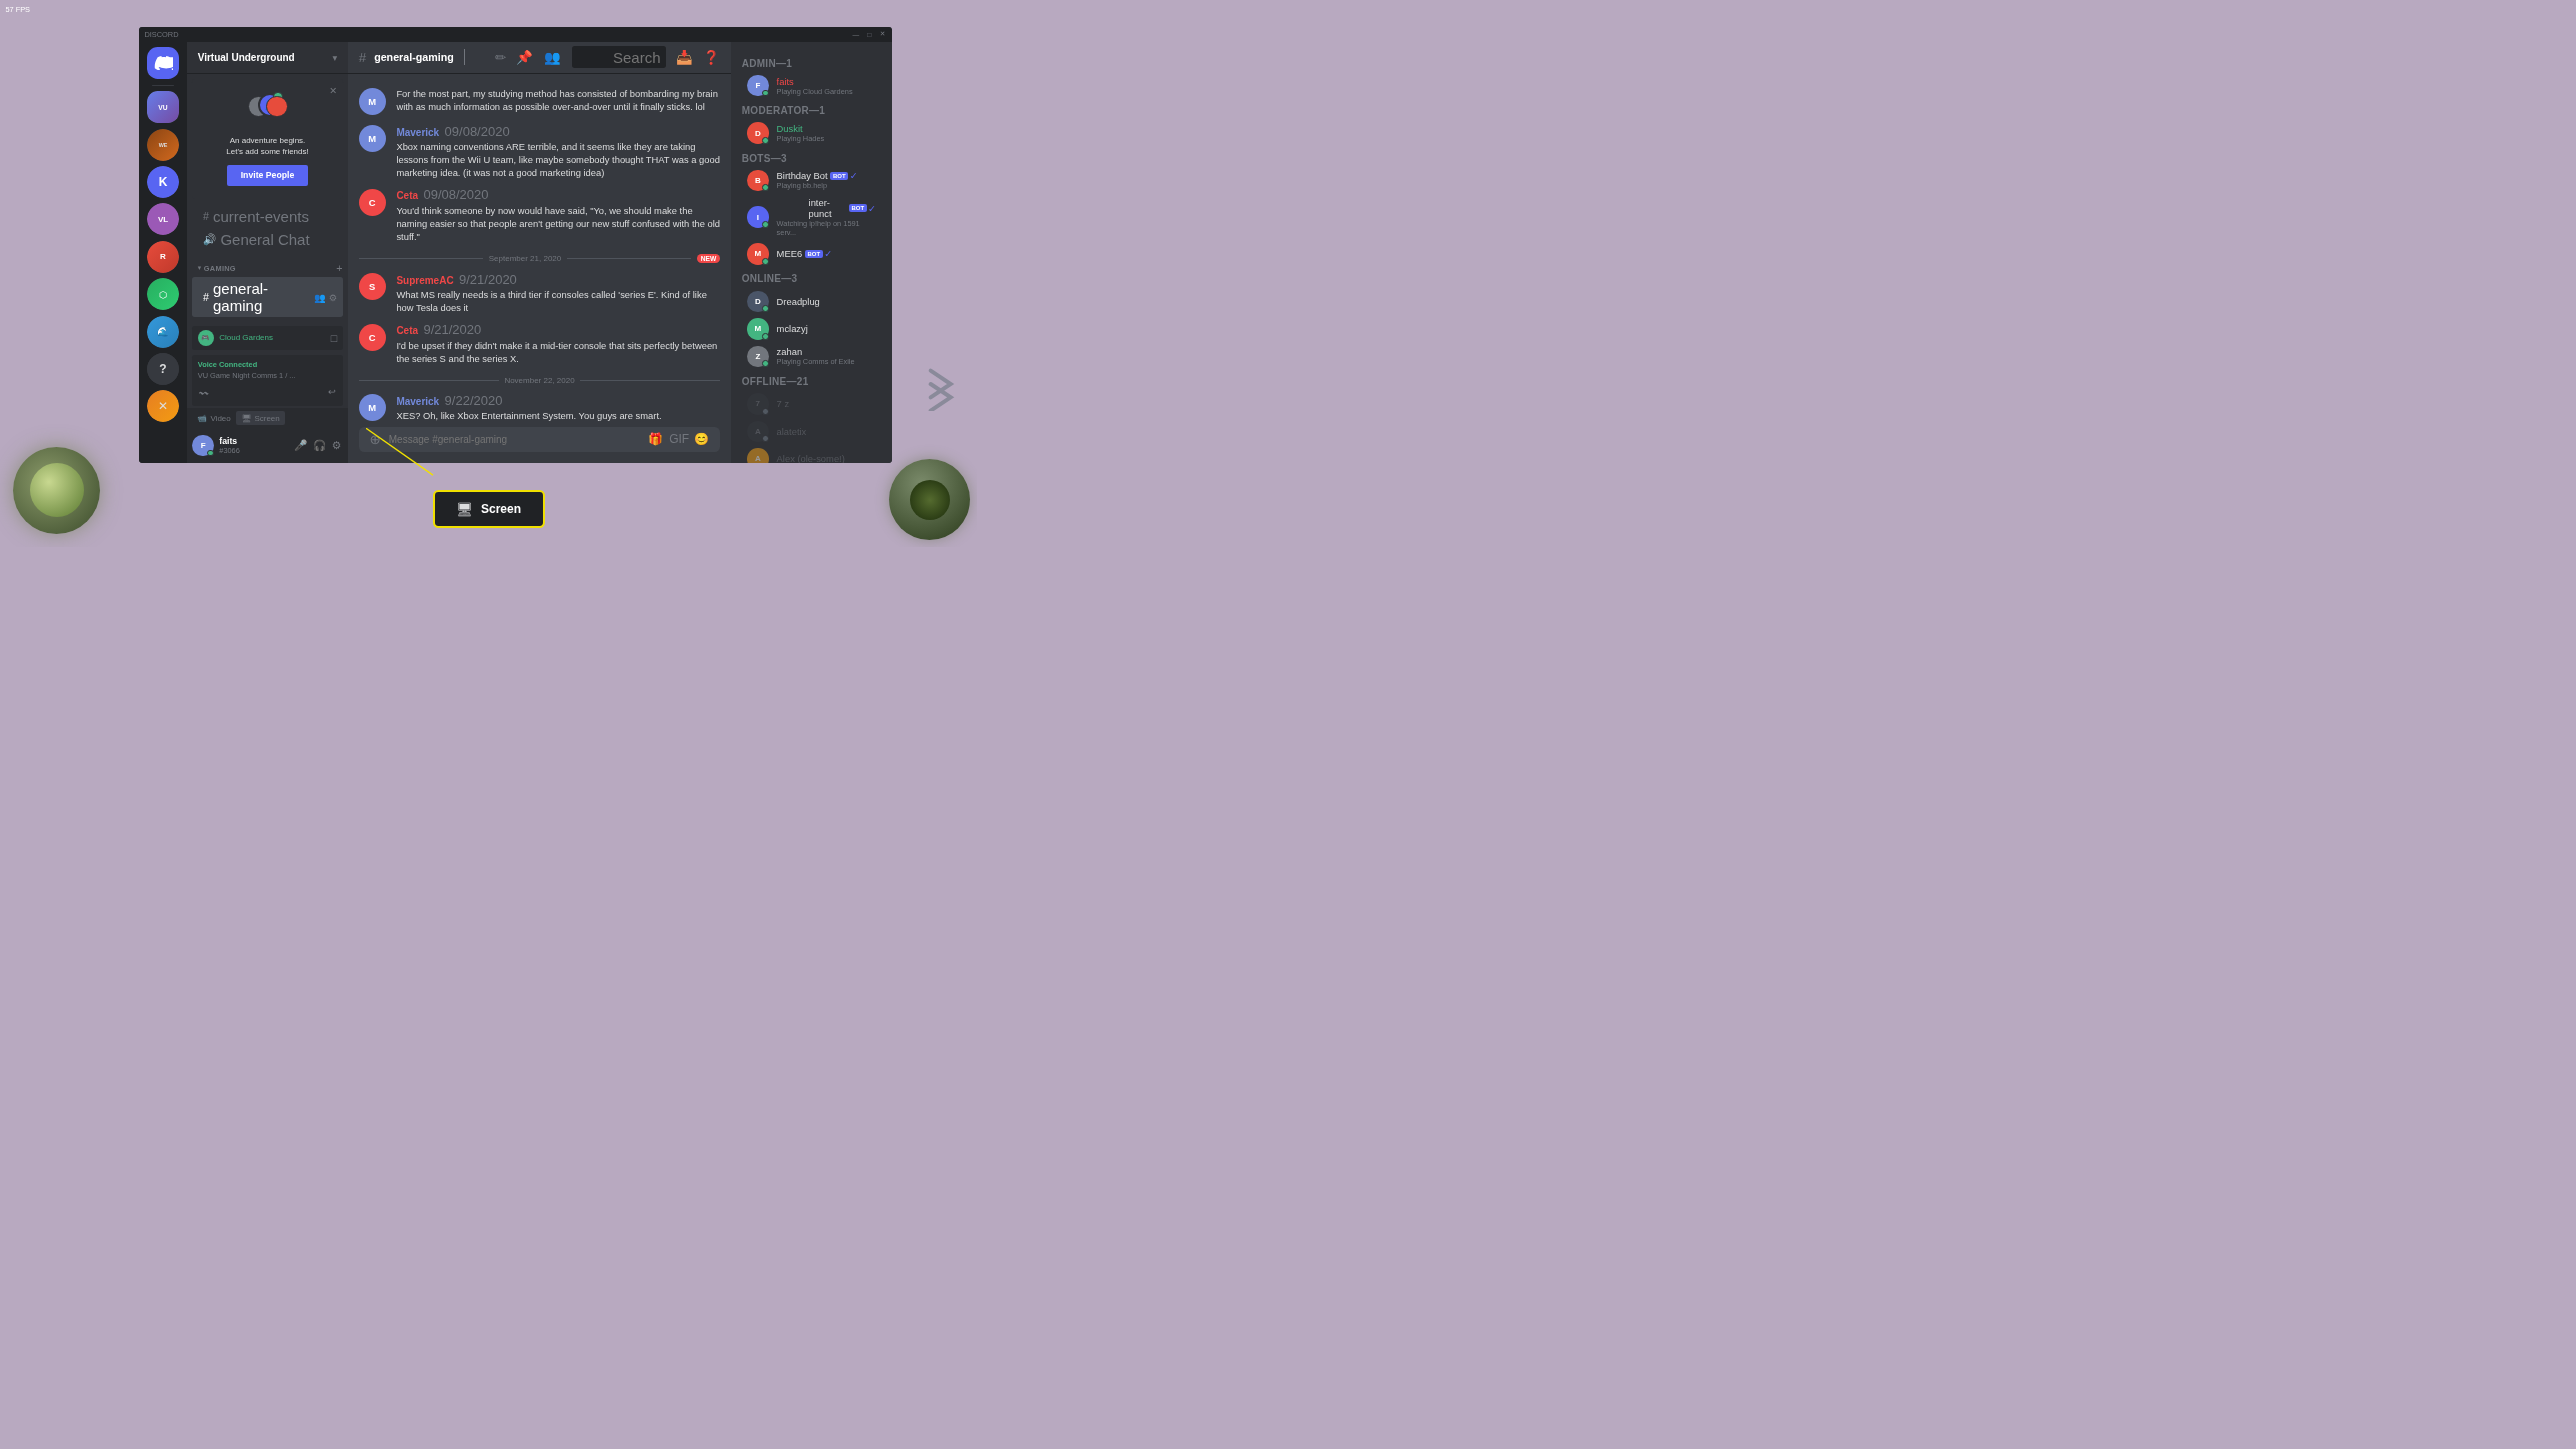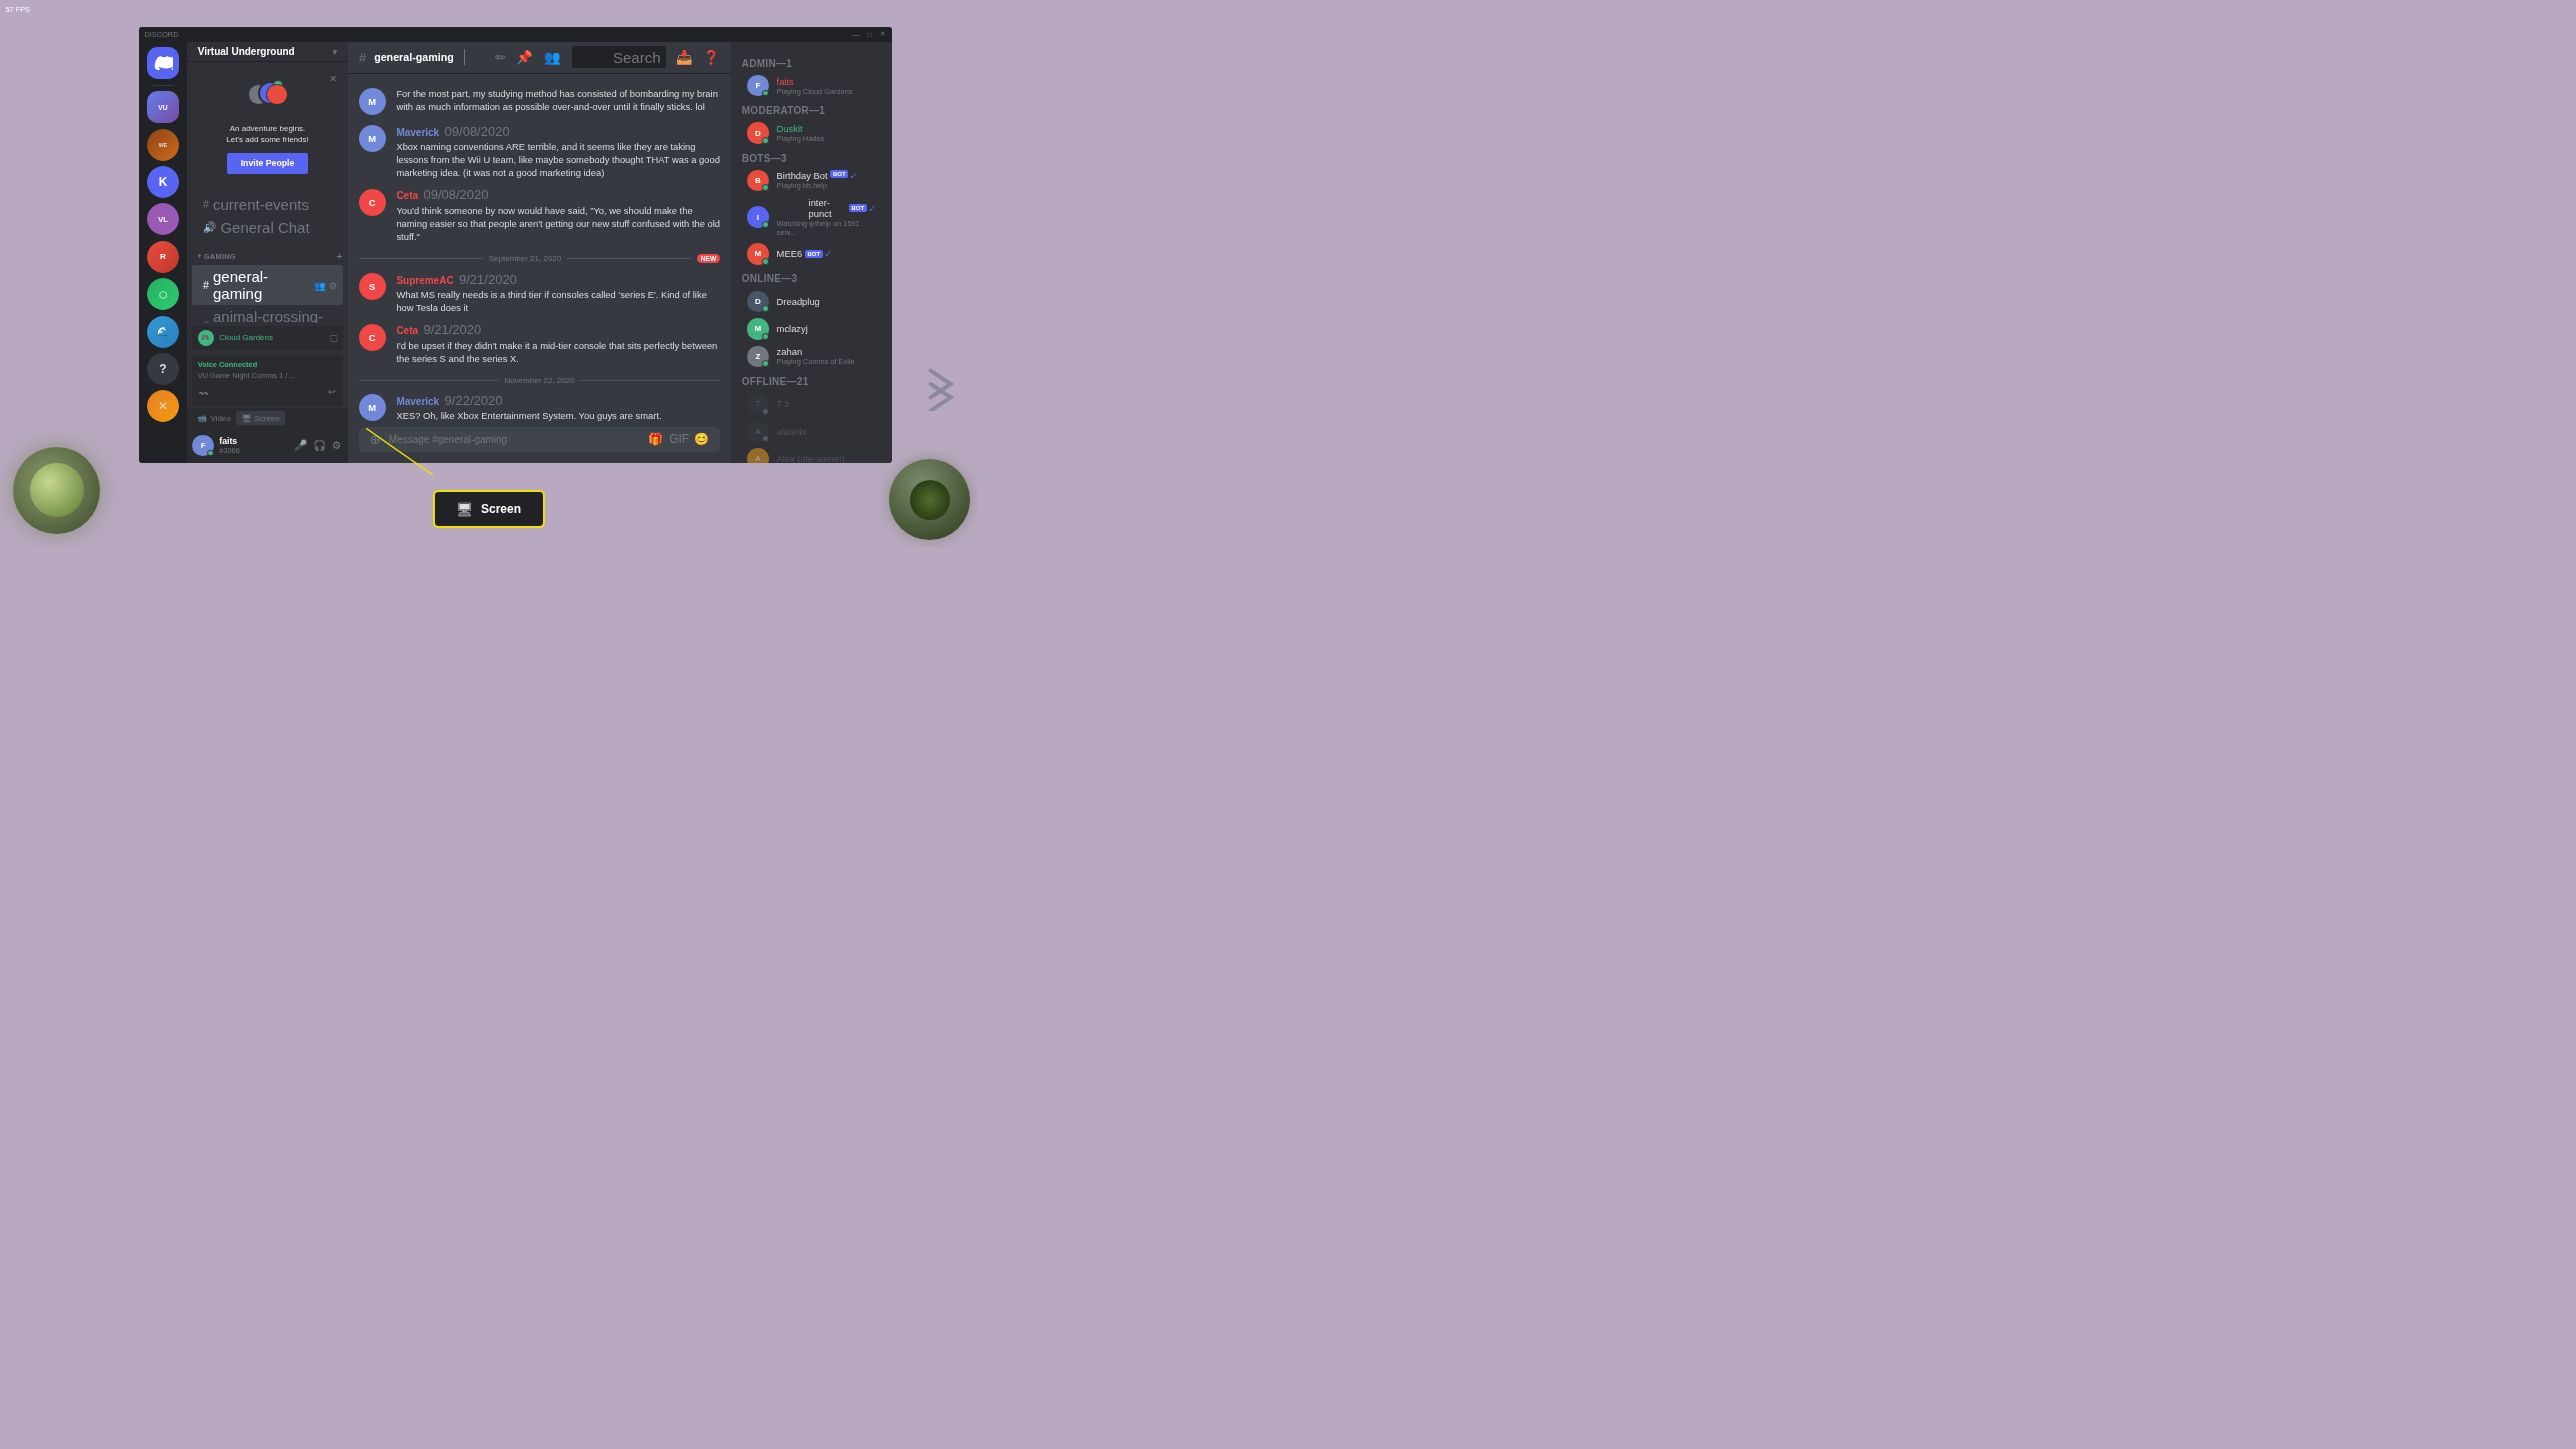--- a/index.html
+++ b/index.html
@@ -117,21 +117,21 @@
     
     .channel-sidebar {
       width: 161px;
       background: #2f3136;
       display: flex;
       flex-direction: column;
       flex-shrink: 0;
     }
 
     .server-header {
-      height: 20px;
+      height: 32px;
       display: flex;
       align-items: center;
       padding: 0 10.7px;
       border-bottom: 0.7px solid #202225;
       cursor: pointer;
       flex-shrink: 0;
     }
 
     .server-header-name {
       font-weight: 700;
@@ -1038,21 +1038,21 @@
       </div>
 
       <div class="member-category">BOTS—3</div>
 
       <div class="member-item">
         <div class="member-avatar">
           <div style="background:#e74c3c;width:21.5px;height:21.5px;border-radius:50%;display:flex;align-items:center;justify-content:center;font-weight:bold;color:white;font-size:8px;">B</div>
           <div class="status-dot online"></div>
         </div>
         <div>
-          <div style="display:flex;align-items:flex-start;">
+          <div style="display:flex;align-items:center;">
             <span class="member-name online">Birthday Bot</span>
             <span class="bot-badge">BOT</span>
             <span style="margin-left:1.3px;color:#5865f2;font-size:9.4px;">✓</span>
           </div>
           <span class="member-status">Playing bb.help</span>
         </div>
       </div>
 
       <div class="member-item">
         <div class="member-avatar">

